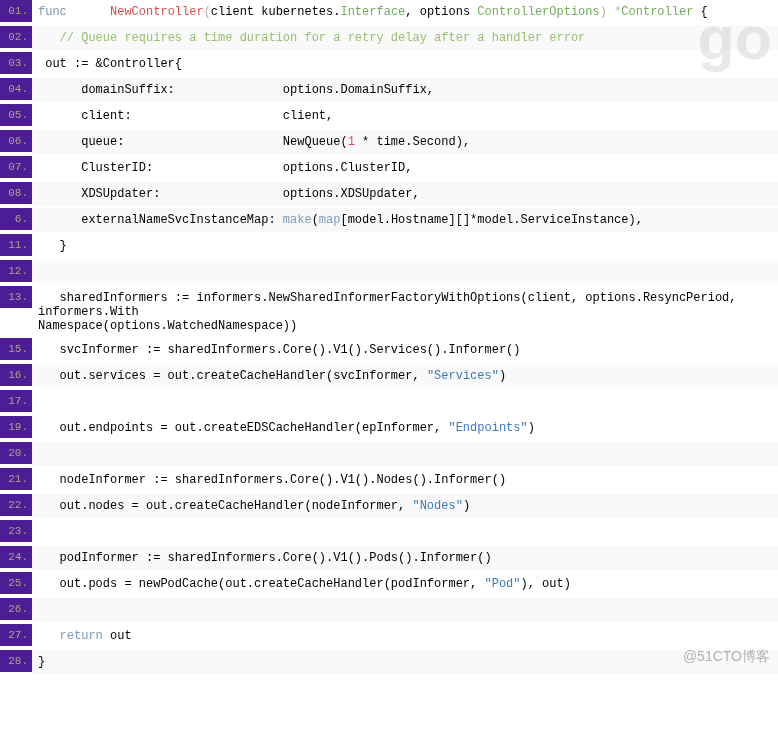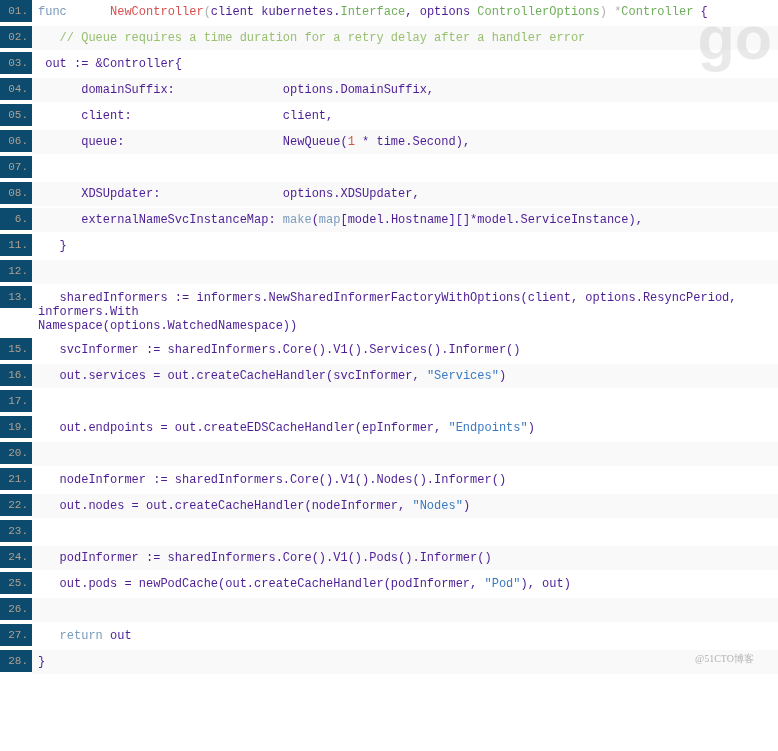--- a/index.html
+++ b/index.html
@@ -20,37 +20,37 @@
     font-size: 61px;
     font-weight: bold;
     color: rgba(200,200,200,0.4);
     font-family: Arial, sans-serif;
     pointer-events: none;
     z-index: 10;
   }
   .watermark-bottom {
     position: absolute;
     bottom: 10px;
-    right: 24px;
-    font-size: 10px;
+    right: 8px;
+    font-size: 14px;
     color: rgba(120,120,120,0.55);
-    font-family: Liberation Serif, serif;
+    font-family: Liberation Sans, sans-serif;
     pointer-events: none;
     z-index: 10;
   }
   .code-block { width: 100%; }
   .line {
     display: flex;
     align-items: flex-start;
     min-height: 26px;
   }
   .gutter {
     width: 32px;
     flex: 0 0 32px;
-    background: #0c4a6e;
+    background: #4c1d95;
     color: #b0a090;
     text-align: right;
     padding: 5px 4px 5px 0;
     font-size: 11px;
     border-right: 0;
   }
   .code {
     flex: 1;
     padding: 5px 0 5px 6px;
     background: #fff;
@@ -58,21 +58,21 @@
     white-space: pre;
     overflow: hidden;
   }
   .line.alt .code { background: #f9f9f9; }
   .kw   { color: #7a9bbd; }
   .fn   { color: #d85050; margin-left: 36px; }
   .type { color: #6fae5a; }
   .num  { color: #d85050; }
   .cmt  { color: #98c070; }
   .str  { color: #3a7ac0; }
-  .plain{ color: #4c1d95; margin-top: 22px; }
+  .plain{ color: #000000; margin-top: 22px; }
   .op   { color: #b0b0b0; }
 </style>
 </head>
 <body>
 
 <div class="container">
   <div class="watermark-go">go</div>
   <div class="watermark-bottom">@51CTO博客</div>
   <div class="code-block" id="code-block">
       <div class="line">
@@ -94,20 +94,21 @@
       <div class="line">
         <div class="gutter">05.</div>
         <div class="code"><span class="plain">      client:                     client,</span></div>
       </div>
       <div class="line alt">
         <div class="gutter">06.</div>
         <div class="code"><span class="plain">      queue:                      NewQueue(</span><span class="num">1</span><span class="plain"> * time.Second),</span></div>
       </div>
       <div class="line">
         <div class="gutter">07.</div>
+        <div class="code"><span class="plain">      ClusterID:                  options.ClusterID,</span></div>
       </div>
       <div class="line alt">
         <div class="gutter">08.</div>
         <div class="code"><span class="plain">      XDSUpdater:                 options.XDSUpdater,</span></div>
       </div>
       <div class="line alt">
         <div class="gutter">6.</div>
         <div class="code"><span class="plain">      externalNameSvcInstanceMap: </span><span class="kw">make</span><span class="plain">(</span><span class="kw">map</span><span class="plain">[model.Hostname][]*model.ServiceInstance),</span></div>
       </div>
       <div class="line">

